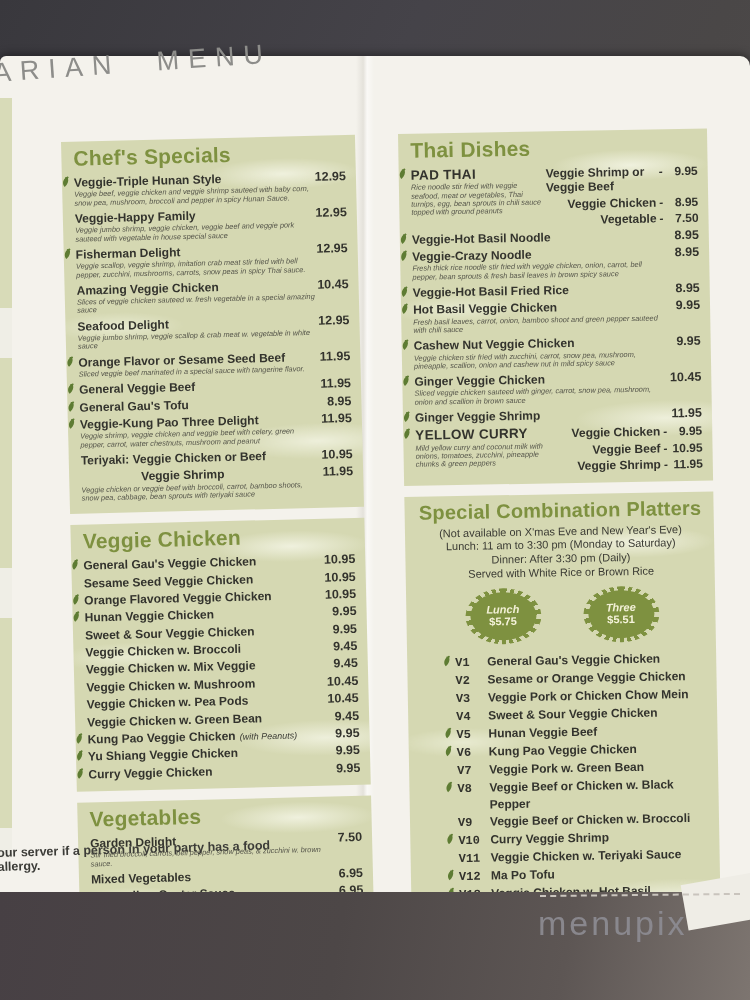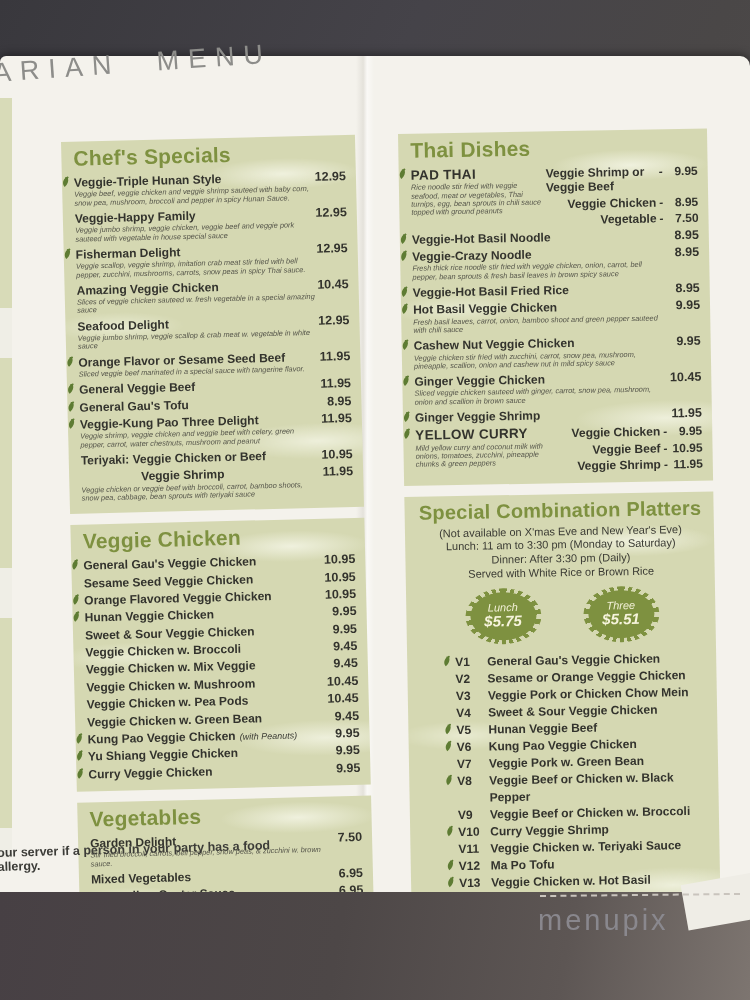--- a/index.html
+++ b/index.html
@@ -60,42 +60,42 @@
   .vprice{min-width:32px;text-align:right;}
   
   .panel.combo h2{font-size:20px;text-align:center;margin-bottom:4px;}
   .combo-note{text-align:center;font-size:11px;color:#3a3a33;line-height:1.25;}
   .badges{display:flex;justify-content:center;gap:40px;margin:8px 0 10px 0;}
   .badge{position:relative;width:78px;height:54px;display:flex;flex-direction:column;
     align-items:center;justify-content:center;}
   .badge .burst{position:absolute;left:6px;top:3px;width:66px;height:48px;border-radius:50%;background:#7e9140;}
   .badge .burst::before{content:"";position:absolute;left:-5px;top:-4px;right:-5px;bottom:-4px;border-radius:50%;
     background:repeating-conic-gradient(#7e9140 0deg 8deg, rgba(0,0,0,0) 8deg 16deg);}
-  .badge-label{position:relative;z-index:1;color:#f2f0d6;font-size:11px;font-weight:400;font-style:italic;line-height:1;}
-  .badge-price{position:relative;z-index:1;color:#f6f4dc;font-size:15px;font-weight:800;font-style:italic;line-height:1.1;}
+  .badge-label{position:relative;z-index:1;color:#f2f0d6;font-size:11px;font-weight:700;font-style:italic;line-height:1;}
+  .badge-price{position:relative;z-index:1;color:#f6f4dc;font-size:11px;font-weight:800;line-height:1.1;}
   .combo-list{margin-left:36px;margin-right:4px;}
   .combo-item{margin:0;}
   .combo-item .item-line{font-size:12px;line-height:1.42;}
-  .combo-code{flex:0 0 32px;}
+  .combo-code{flex:0 0 32px;font-family:Liberation Mono, monospace;}
   .hotspicy{margin-top:10px;text-align:center;}
   .hotspicy .hs-title{position:relative;display:inline-block;font-size:13px;font-weight:700;color:#7e9140;}
   .hotspicy .hs-title .pepper-icon{left:-13px;top:2px;}
   .hotspicy .hs-note{font-size:10.5px;color:#3d3d36;margin-top:1px;}
   
   .allergy{
     position:absolute;left:-3px;bottom:18px;width:305px;
     font-size:12.5px;font-weight:700;color:#3c3c38;
     transform:rotate(-1.6deg);transform-origin:left top;
   }
   .bottom-band{position:absolute;left:0;top:892px;width:750px;height:108px;
     background:linear-gradient(100deg,#474044 0%,#4d4747 45%,#5d5654 75%,#7d7570 100%);}
   .paper-corner{position:absolute;right:-14px;top:-14px;width:80px;height:46px;background:#efede6;
     transform:rotate(-10deg);}
   .dashes{position:absolute;left:540px;top:2px;width:200px;border-top:2px dashed #c9c4bd;transform:rotate(-.6deg);}
-  .watermark{position:absolute;left:538px;top:12px;font-size:29px;letter-spacing:3px;
+  .watermark{position:absolute;left:538px;top:12px;font-size:34px;letter-spacing:3px;
     color:#8e8d94;opacity:.9;font-weight:400;}
 </style>
 </head>
 <body>
 
 <div class="scene">
   <div class="paper">
     <div class="edge-sliver"></div>
     <div class="page-title">ARIAN MENU</div>
     <div class="crease"></div>

